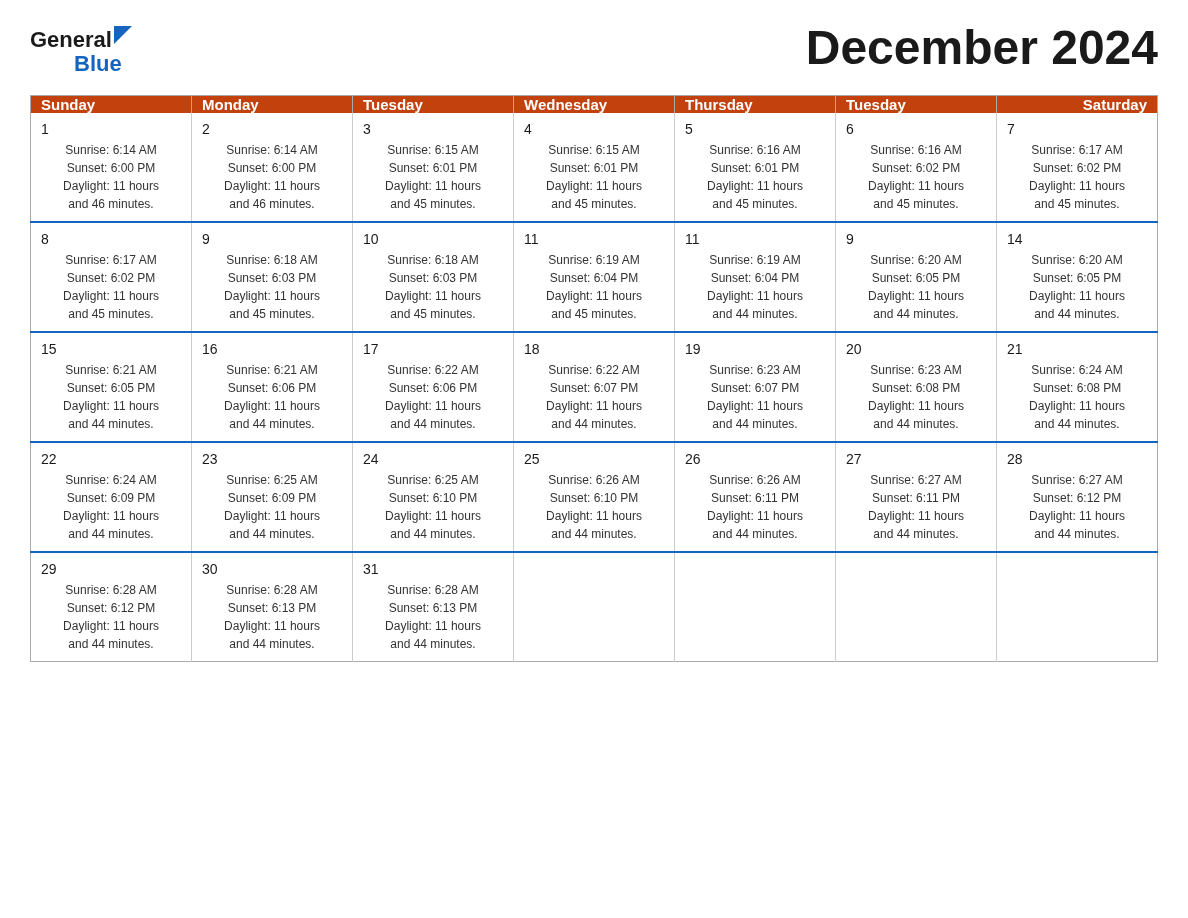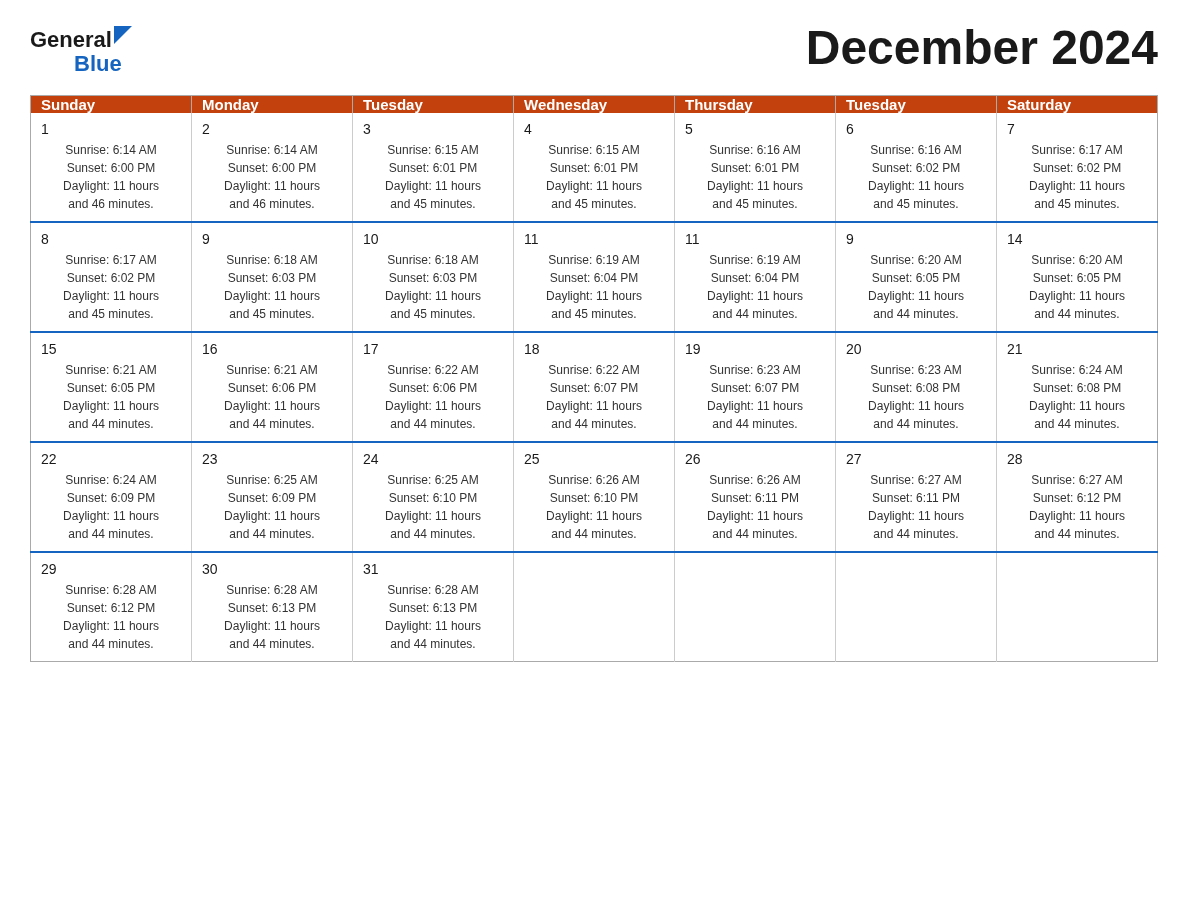--- a/index.html
+++ b/index.html
@@ -63,20 +63,21 @@
       background-color: #c2410c;
       color: white;
       font-size: 15px;
       font-weight: bold;
       padding: 0 10px;
       text-align: left;
       border-right: 1px solid #aaa;
     }
     .calendar thead tr th:last-child {
       border-right: none;
+      text-align: right;
     }
     .calendar tbody tr td {
       vertical-align: top;
       border-right: 1px solid #ccc;
       border-bottom: 2px solid #1565c0;
       padding: 8px 10px;
       font-size: 12.5px;
       color: #222;
       width: calc(100% / 7);
       min-height: 100px;

